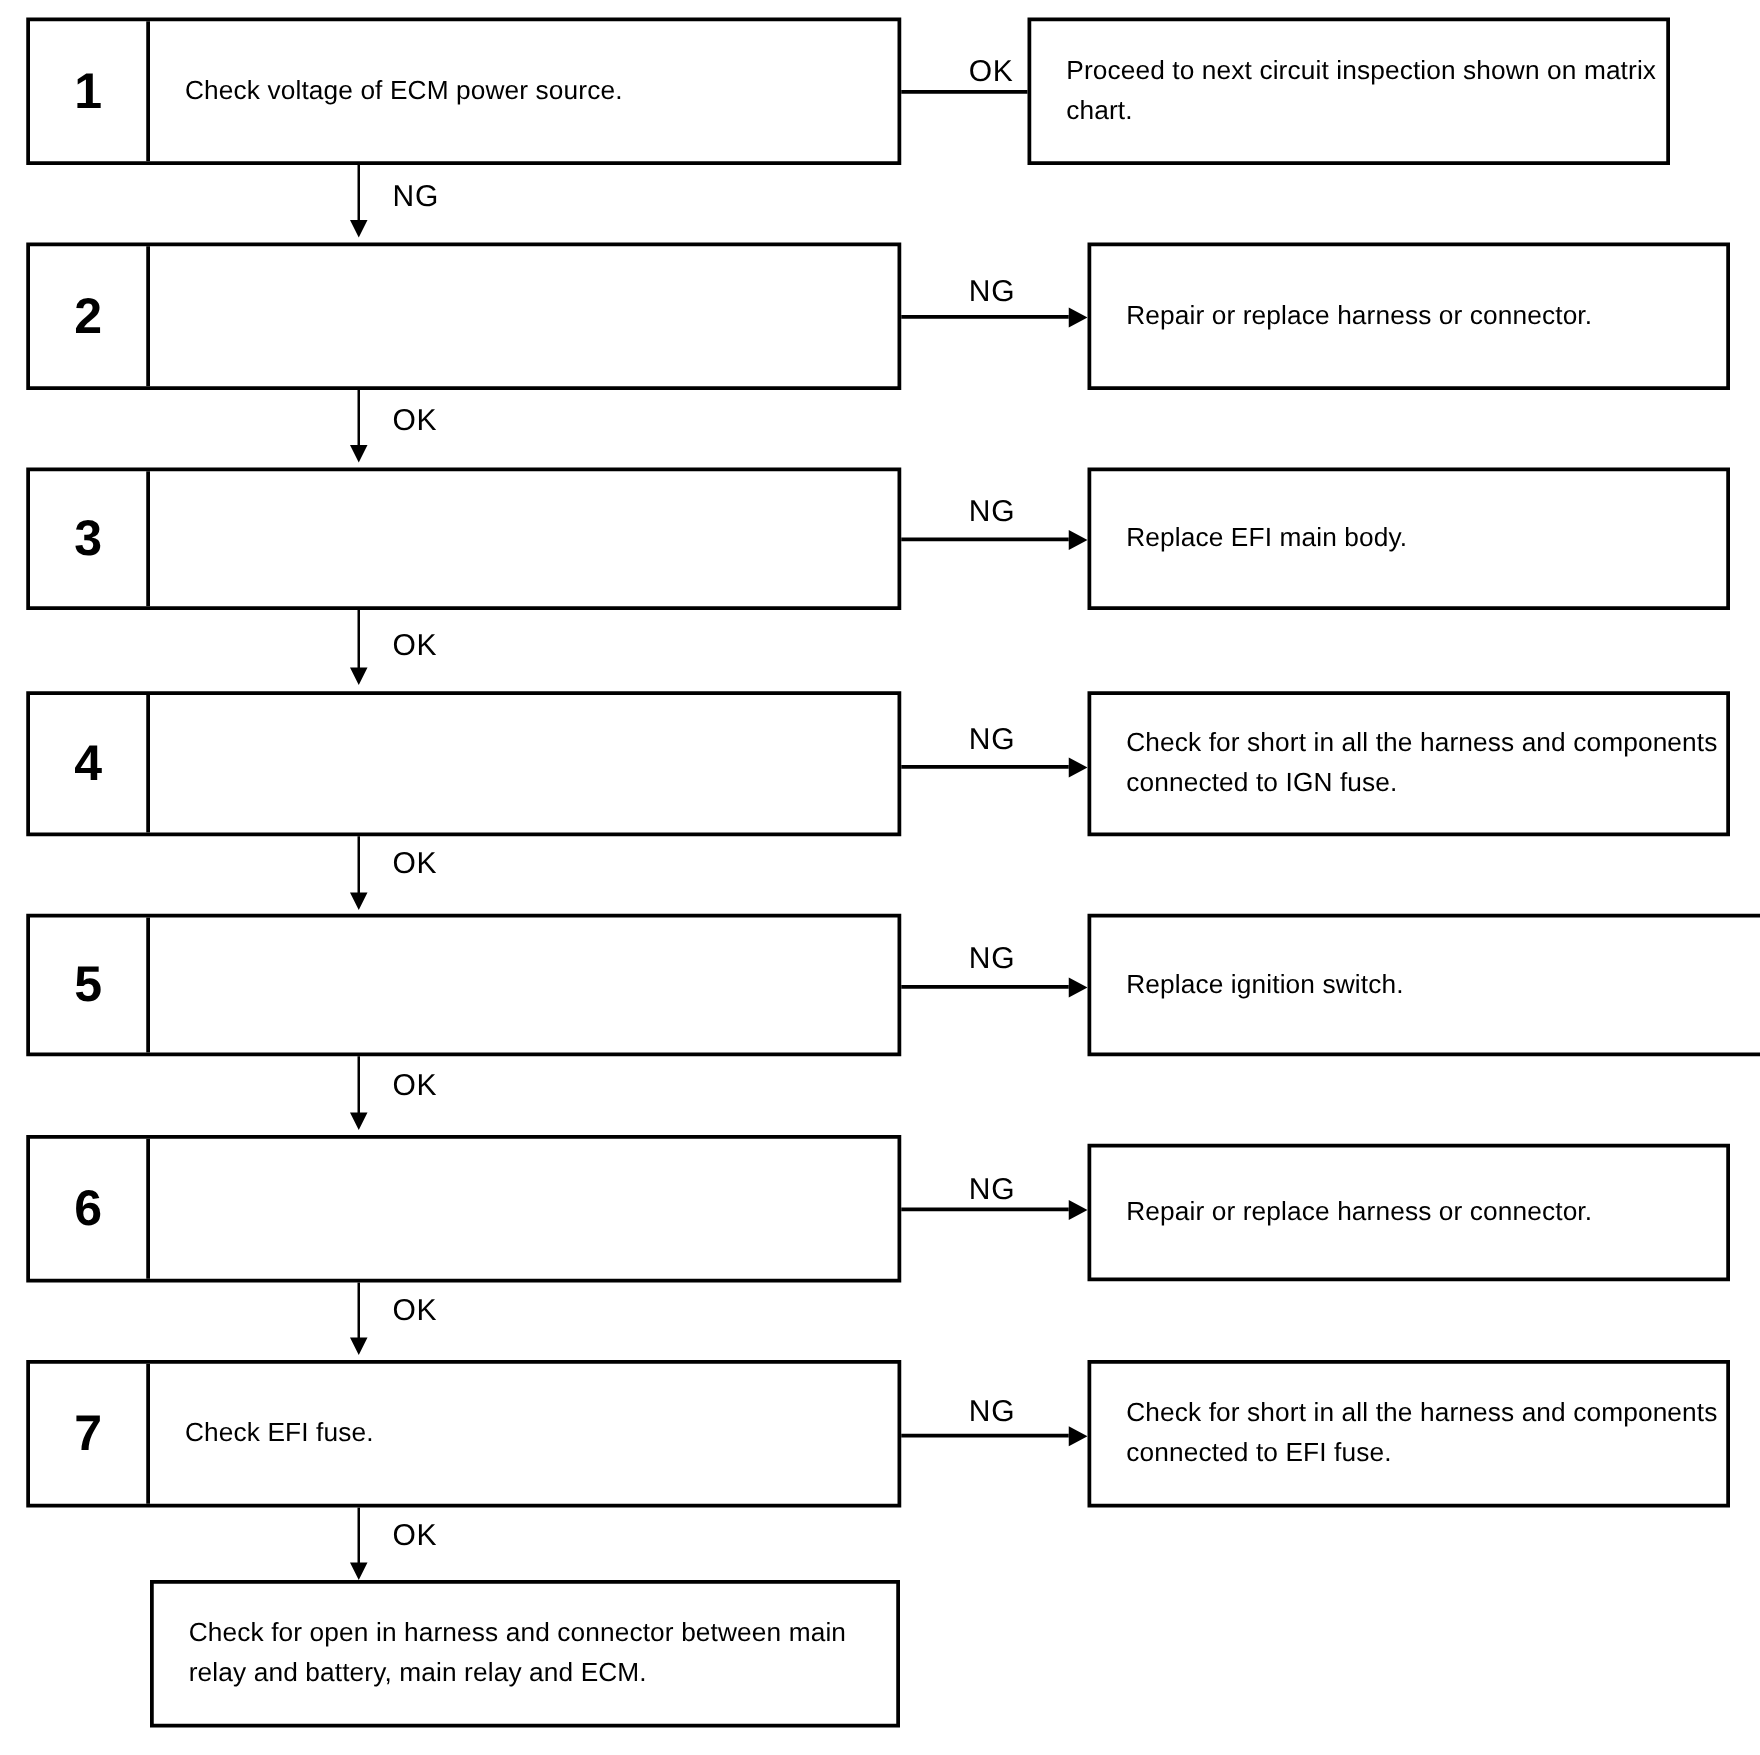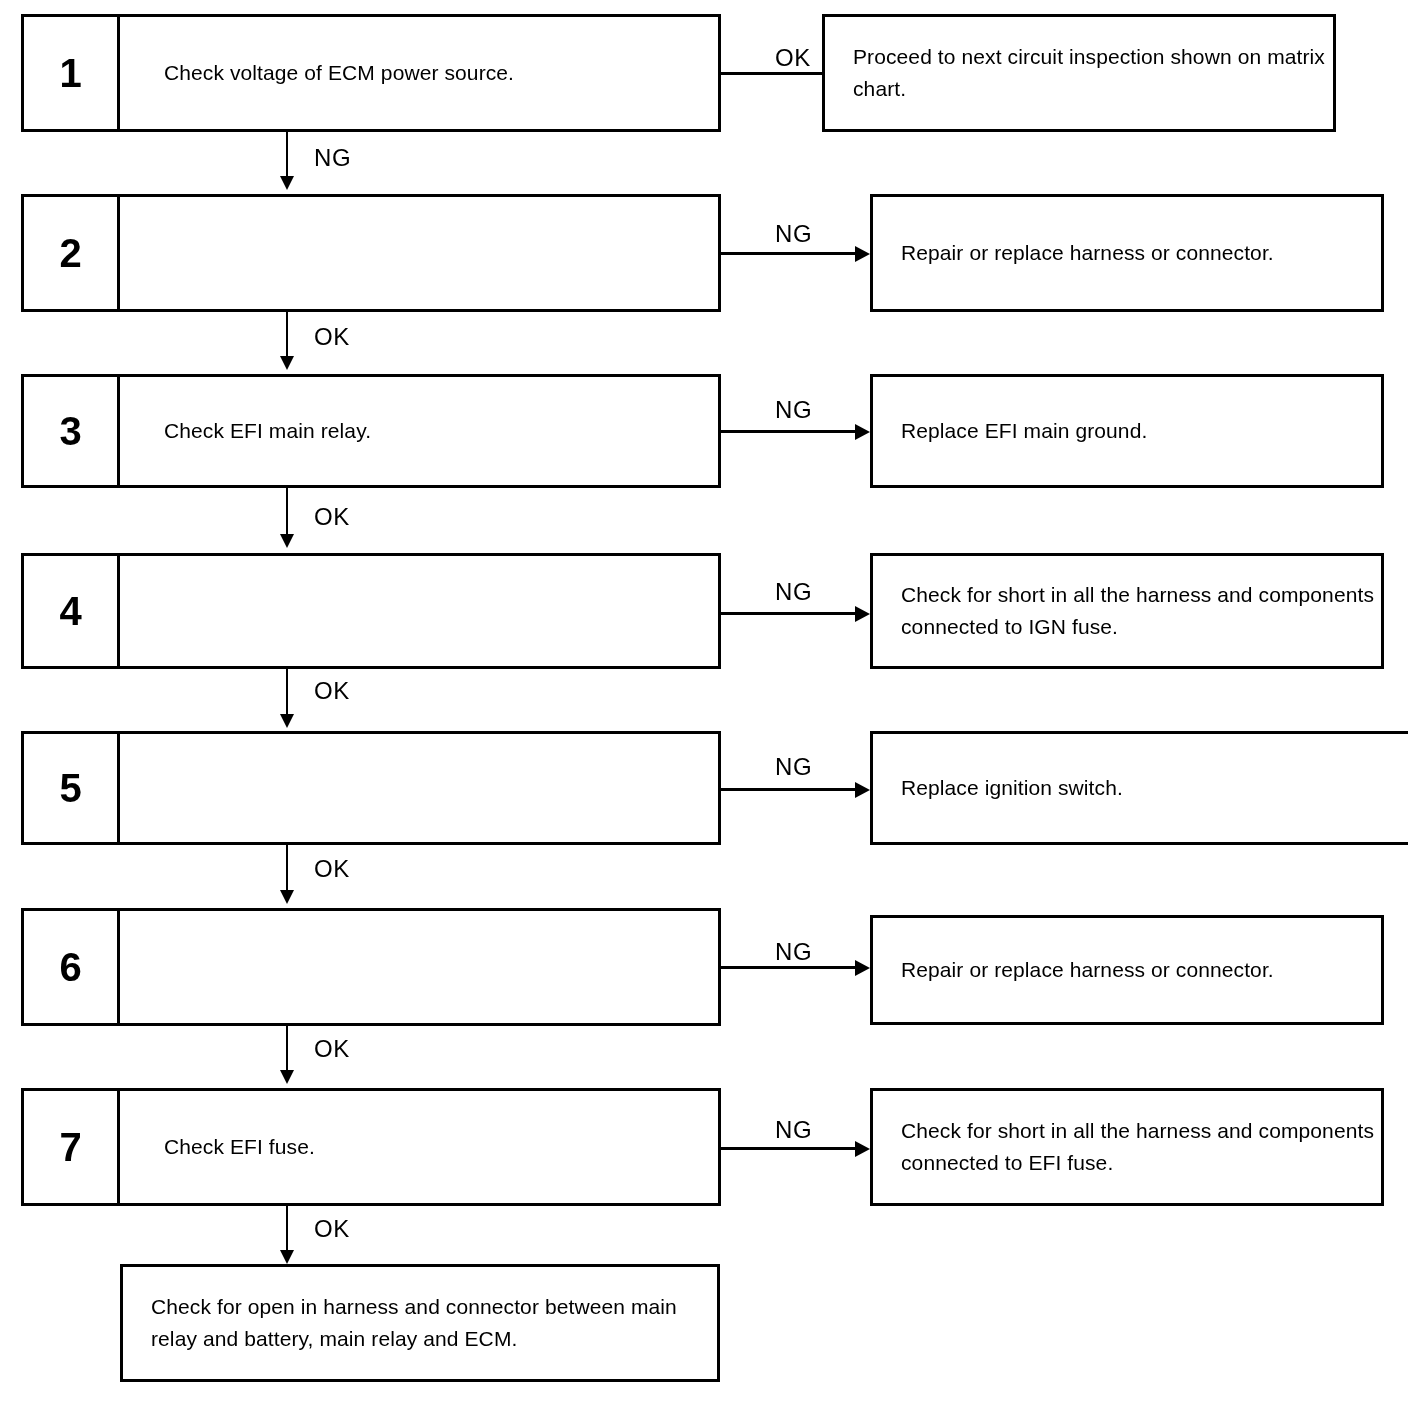--- a/index.html
+++ b/index.html
@@ -35,21 +35,21 @@
     align-items: center;
     justify-content: center;
     font-size: 40px;
     font-weight: bold;
     line-height: 1;
   }
   .step-text {
     flex: 1 1 auto;
     display: flex;
     align-items: center;
-    padding: 0 0 0 44px;
+    padding: 0 0 0 28px;
     font-size: 21px;
     line-height: 1.52;
     letter-spacing: 0.1px;
   }
 
   .result-box {
     position: absolute;
     box-sizing: border-box;
     border: 3px solid #000;
     background: #fff;
@@ -138,28 +138,27 @@
   <div class="edge-label" style="left:775px; top:222px;">NG</div>
 
   <div class="result-box" style="left:870px; top:194px; width:514px; height:118px;">Repair or replace harness or connector.</div>
 
   <div class="v-line" style="left:286px; top:312px; height:48px;"></div>
   <div class="v-arrow" style="left:280px; top:356px;"></div>
   <div class="edge-label" style="left:314px; top:325px;">OK</div>
 
   <div class="step-box" style="left:21px; top:374px; width:700px; height:114px;">
     <div class="step-num">3</div>
-    <div class="step-text">Check EFI main relay.</div>
   </div>
 
   <div class="h-line" style="left:721px; top:430px; width:134px;"></div>
   <div class="h-arrow" style="left:855px; top:424px;"></div>
   <div class="edge-label" style="left:775px; top:398px;">NG</div>
 
-  <div class="result-box" style="left:870px; top:374px; width:514px; height:114px;">Replace EFI main ground.</div>
+  <div class="result-box" style="left:870px; top:374px; width:514px; height:114px;">Replace EFI main body.</div>
 
   <div class="v-line" style="left:286px; top:488px; height:48px;"></div>
   <div class="v-arrow" style="left:280px; top:534px;"></div>
   <div class="edge-label" style="left:314px; top:505px;">OK</div>
 
   <div class="step-box" style="left:21px; top:553px; width:700px; height:116px;">
     <div class="step-num">4</div>
   </div>
 
   <div class="h-line" style="left:721px; top:612px; width:134px;"></div>

